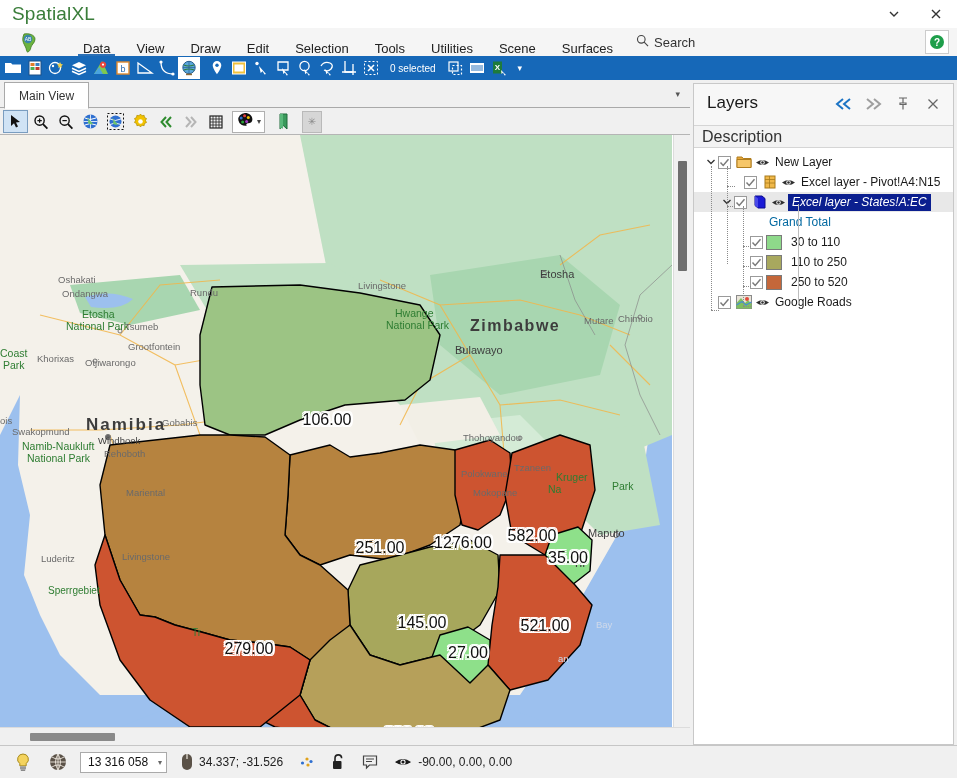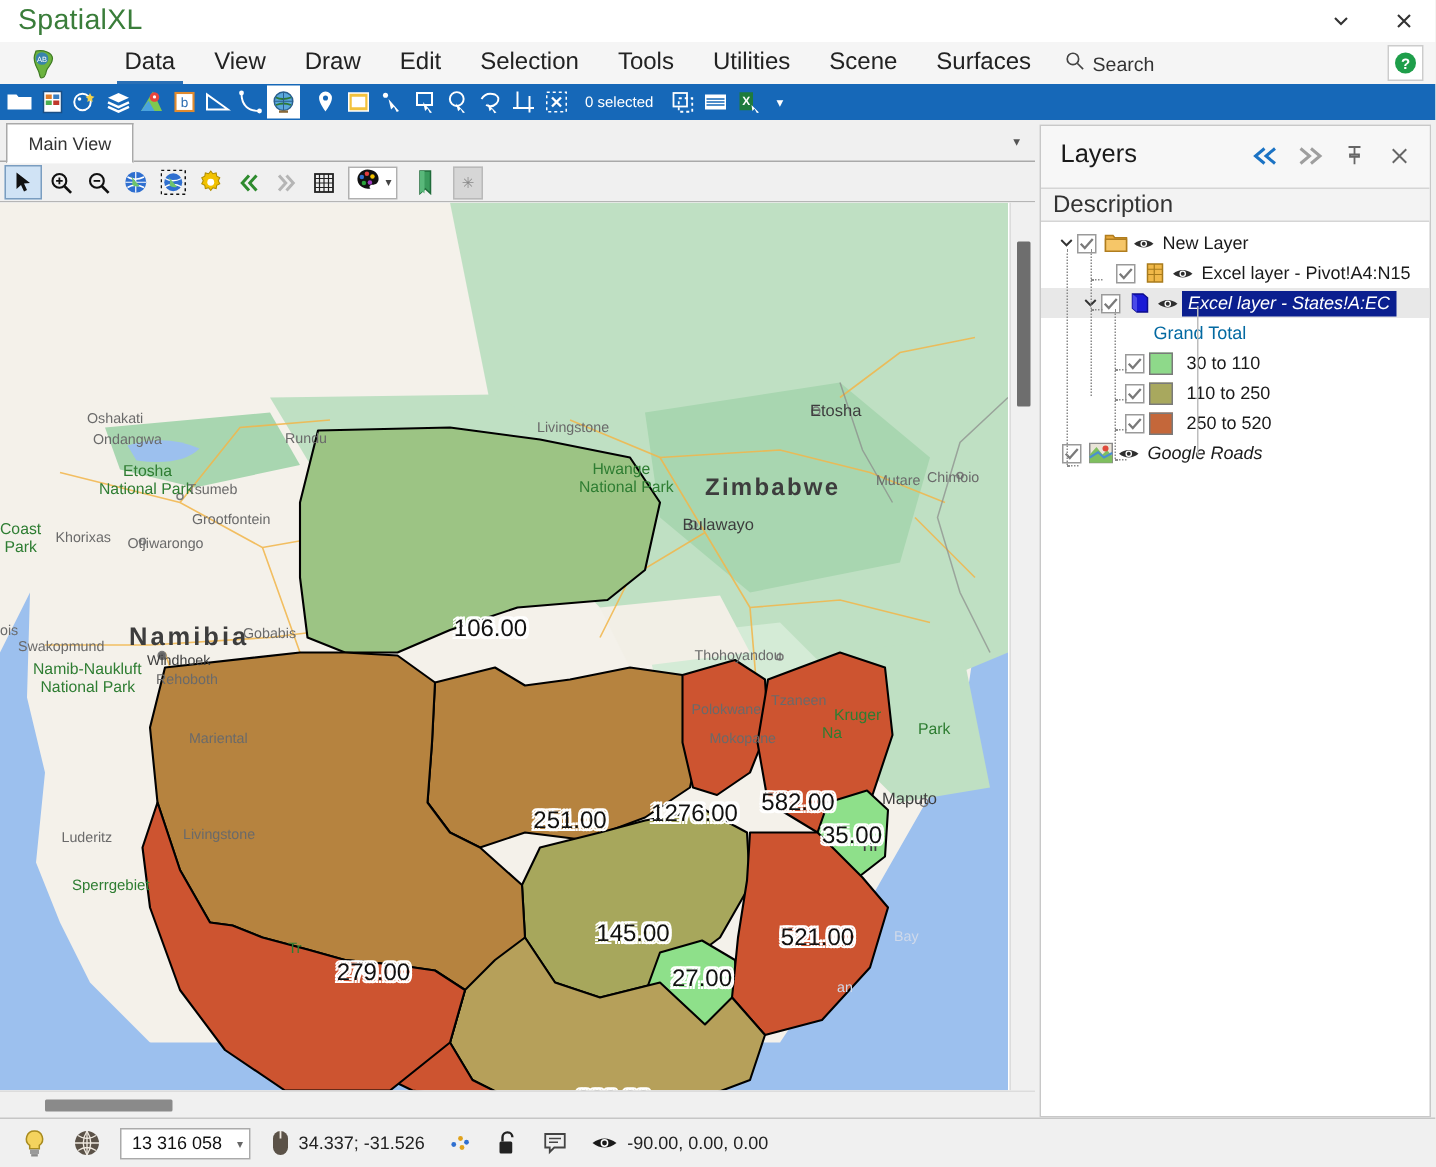--- a/index.html
+++ b/index.html
@@ -33,21 +33,21 @@
   
   .menubar {
     position: absolute; left: 0; top: 28px; width: 957px; height: 28px;
     background: #f5f5f5; border-bottom: 0px solid #ddd;
   }
   .menu-logo {
     position: absolute; left: 18px; top: 4px; width: 22px; height: 22px;
   }
   .menu-items { position: absolute; left: 70px; top: 0; height: 28px; display: flex; align-items: stretch; }
   .menu-item {
-    padding: 0 13px; display: flex; align-items: center; font-size: 16px; color: #222;
+    padding: 0 13px; display: flex; align-items: flex-end; font-size: 13px; color: #222;
     cursor: default; position: relative;
   }
   .menu-item.active::after {
     content: ""; position: absolute; left: 8px; right: 8px; bottom: 0; height: 2px; background: #2a6fb5;
   }
   .menu-search {
     display: flex; align-items: center; gap: 5px; padding: 0 10px; font-size: 13px; color: #333;
   }
   .help-btn {
     position: absolute; right: 8px; top: 2px; width: 24px; height: 24px;
@@ -780,21 +780,21 @@
         <div class="trow" style="padding-left: 42px;">
           <span class="tw"></span>
           <span class="chk">
             <svg width="11" height="11" viewBox="0 0 11 11">
               <path d="M1.5 5.5 L4.2 8.4 L9.5 2.3" stroke="#7a7a7a" stroke-width="1.5" fill="none"></path>
             </svg>
           </span>
           <span class="swatch" style="background:#c4673a"></span>
           <span class="tlabel">250 to 520</span>
         </div>
-        <div class="trow" style="padding-left: 0; font-style: italic;">
+        <div class="trow" style="padding-left: 10px;">
           <span class="tw"></span>
           <span class="chk">
             <svg width="11" height="11" viewBox="0 0 11 11">
               <path d="M1.5 5.5 L4.2 8.4 L9.5 2.3" stroke="#7a7a7a" stroke-width="1.5" fill="none"></path>
             </svg>
           </span>
           <span style="width:19px;display:flex;align-items:center;justify-content:center;flex:0 0 auto">
             <svg width="16" height="14" viewBox="0 0 16 14">
               <rect x="0.5" y="0.5" width="15" height="13" fill="#e9e4d8" stroke="#8a8a8a"></rect>
               <path d="M0.5 8 L5 3 L9 8 L12 5 L15.5 9 V13.5 H0.5 Z" fill="#7fbf5f"></path>

